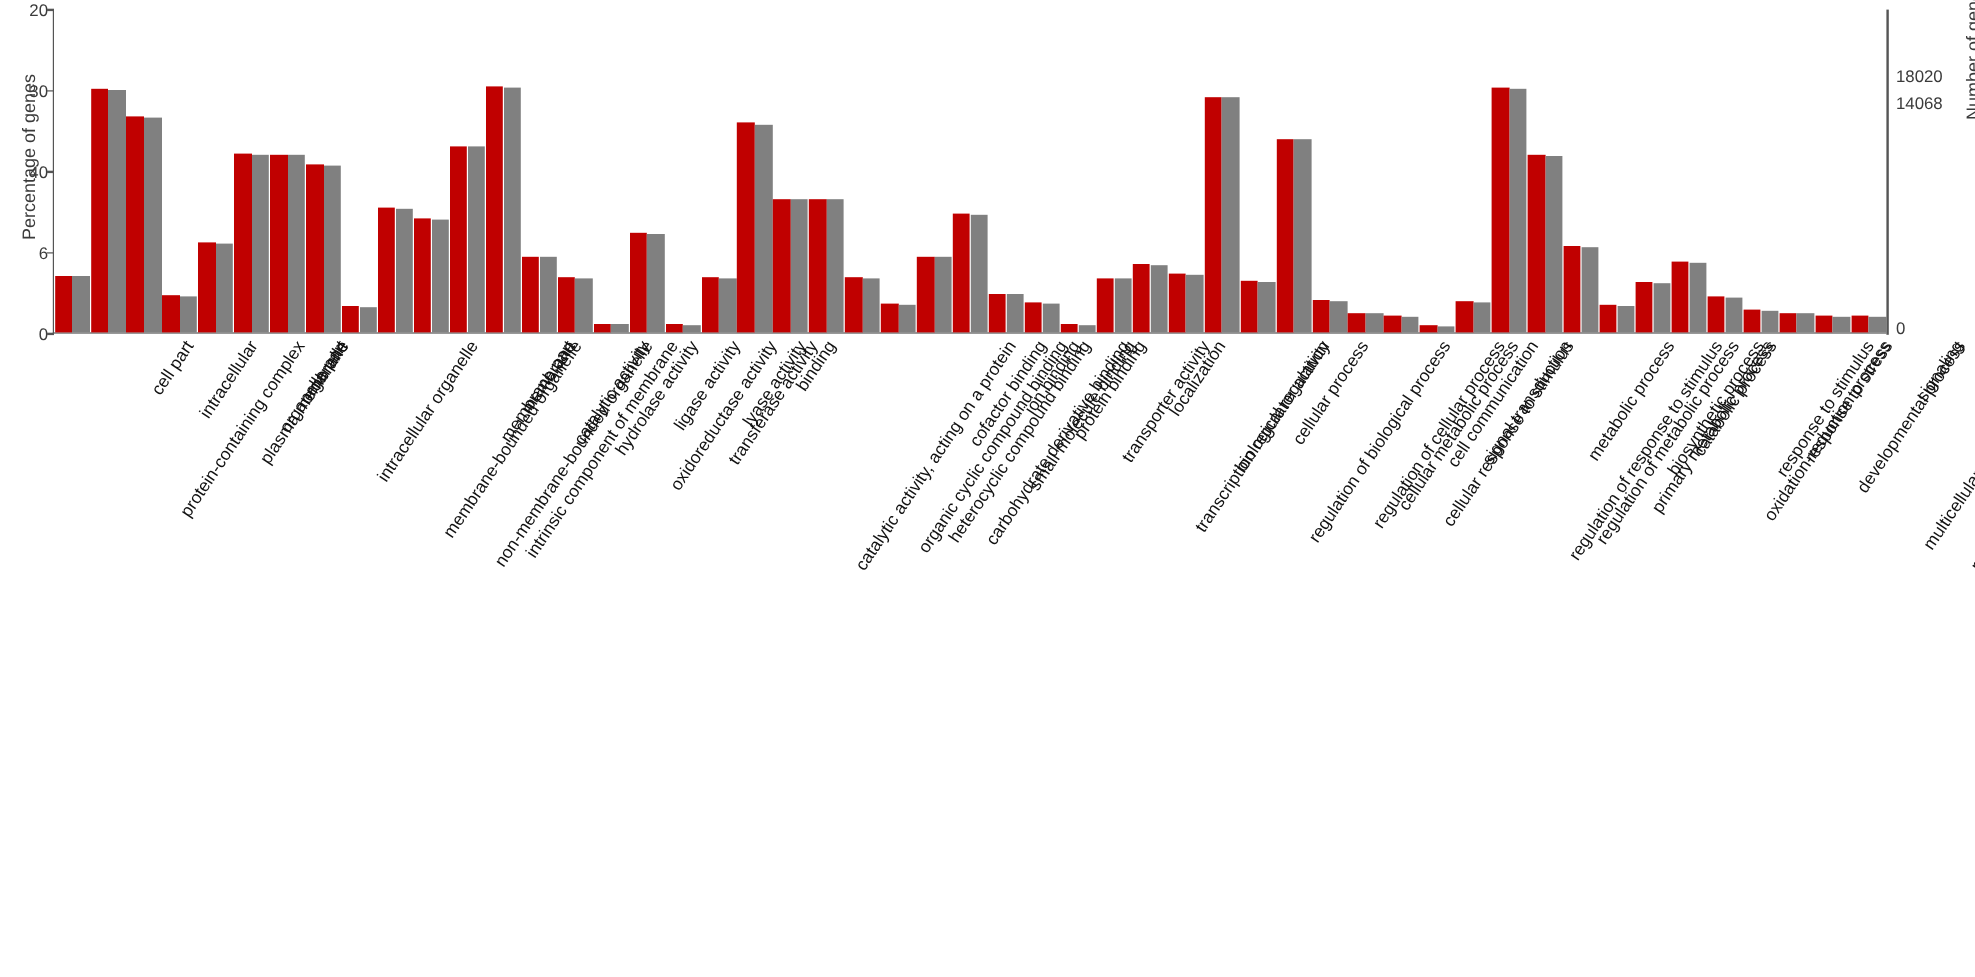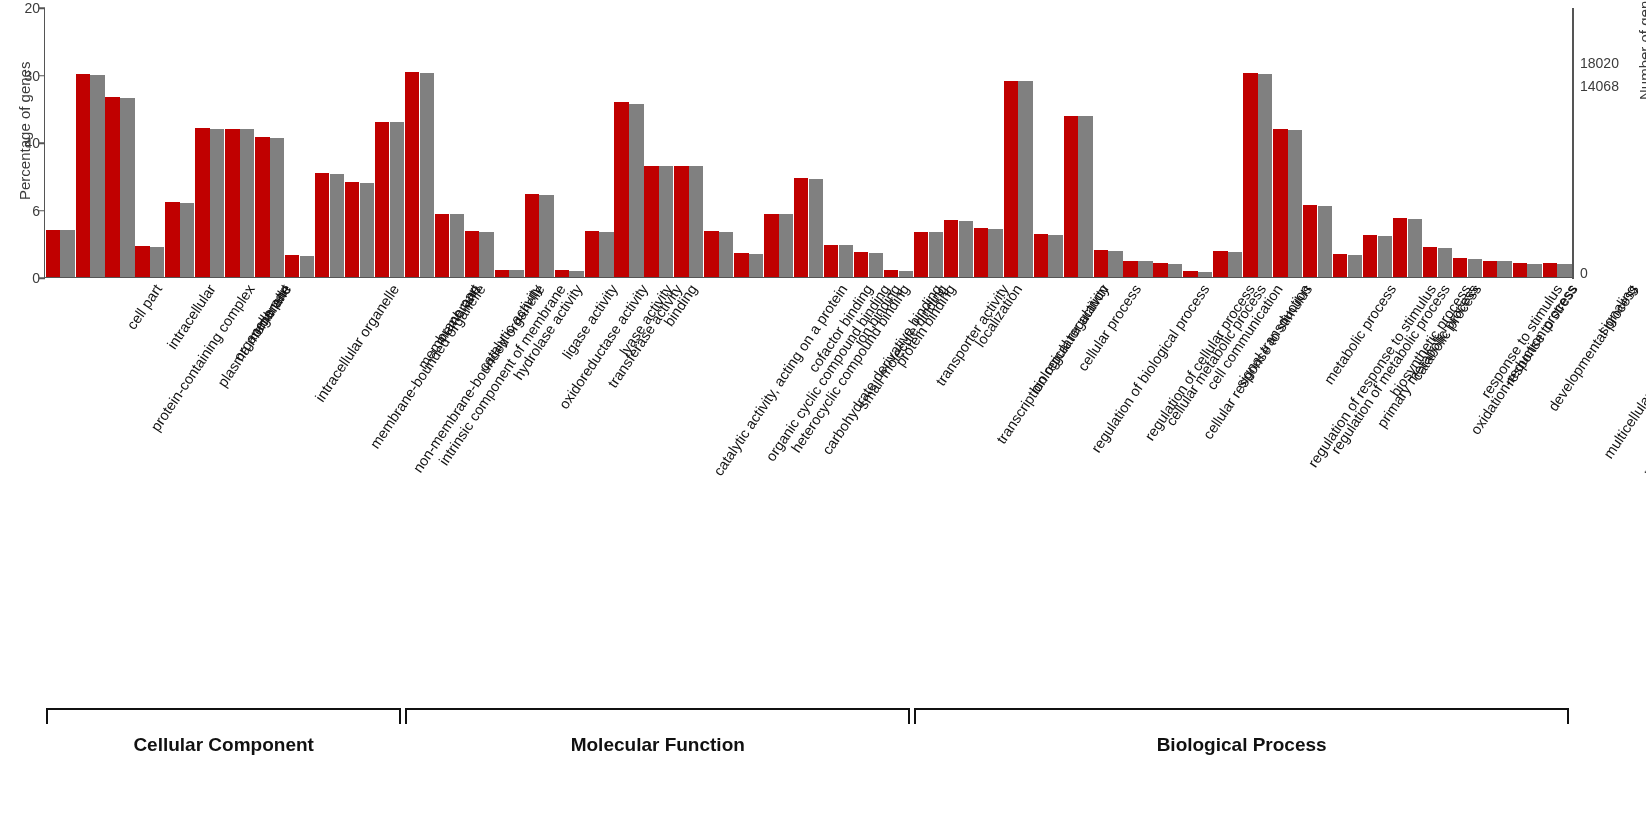--- a/index.html
+++ b/index.html
@@ -446,22 +446,14 @@
       <div class="xlabel" style="left: 1315.91px;">catabolic process</div>
       <div class="xlabel" style="left: 1345.86px;">oxidation-reduction process</div>
       <div class="xlabel" style="left: 1375.8px;">response to stimulus</div>
       <div class="xlabel" style="left: 1405.74px;">response to stress</div>
       <div class="xlabel" style="left: 1435.68px;">developmental process</div>
       <div class="xlabel" style="left: 1465.62px;">multicellular organismal process</div>
       <div class="xlabel" style="left: 1495.56px;">multicellular organism development</div>
       <div class="xlabel" style="left: 1525.5px;">signaling</div>
     </div>
 
-  <div id="brackets">
-      <div class="bracket" style="left: 2px; width: 355.294px;"></div>
-      <div class="bracket-label" style="left: 179.647px;">Cellular Component</div>
-      <div class="bracket" style="left: 361.294px; width: 505px;"></div>
-      <div class="bracket-label" style="left: 613.794px;">Molecular Function</div>
-      <div class="bracket" style="left: 870.294px; width: 654.706px;"></div>
-      <div class="bracket-label" style="left: 1197.65px;">Biological Process</div>
-    </div>
 
 </div>
 
 </body></html>

